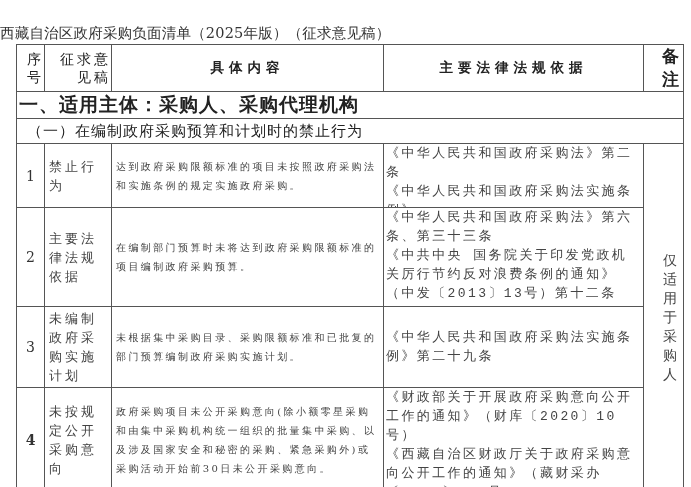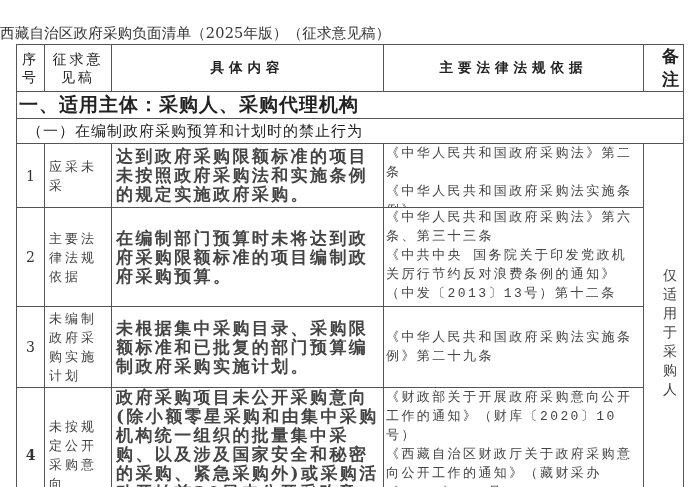--- a/index.html
+++ b/index.html
@@ -13,34 +13,34 @@
     font-size: 14.5px; letter-spacing: 0.2px; color: #333;
   }
   .tbl {
     position: absolute; left: 16px; top: 44px; width: 667px; height: 438px;
     border-collapse: collapse; table-layout: fixed;
   }
   .tbl td {
     border: 1px solid #555; padding: 0; vertical-align: middle; overflow: hidden;
   }
   .hdr td { height: 40px; text-align: center; font-family: "DejaVu Sans", "Liberation Sans", sans-serif; font-size: 14px; color: #222; }
-  .hdr .h-seq, .hdr .h-act { font-size: 14px; line-height: 18px; letter-spacing: 3px; }
+  .hdr .h-seq, .hdr .h-act { font-size: 14px; line-height: 18px; letter-spacing: 3px; text-align: right; }
   .hdr .h-content, .hdr .h-law { letter-spacing: 5px; font-weight: bold; font-size: 13.5px; }
   .hdr .h-note { font-weight: bold; letter-spacing: 4px; font-size: 17px; text-align: right; }
   .sec td {
     height: 22px; font-family: "DejaVu Sans", "Liberation Sans", sans-serif;
     font-weight: bold; font-size: 19px; padding-left: 2px; letter-spacing: 1px;
   }
   .sub td {
     height: 24px; font-family: "DejaVu Sans", "Liberation Sans", sans-serif;
     font-size: 15px; padding-left: 10px; letter-spacing: 1px;
   }
   .seq { text-align: center; font-size: 14px; color: #333; }
   .act { font-size: 13px; line-height: 19px; letter-spacing: 3px; padding: 0 4px !important; color: #444; }
-  .cnt { font-size: 17px; line-height: 19px; letter-spacing: 2.4px; padding: 0 4px !important; color: #444; font-weight: bold; }
+  .cnt { font-size: 10px; line-height: 19px; letter-spacing: 2.4px; padding: 0 4px !important; color: #444; }
   .law { font-size: 13px; line-height: 19px; letter-spacing: 2.4px; padding: 0 2px !important; color: #444; vertical-align: top !important; }
   .law .law-inner { overflow: hidden; }
   .note { font-size: 14px; line-height: 19px; letter-spacing: 2px; padding: 0 4px !important; color: #444; text-align: right; }
   .r1 { height: 64px; }
   .r2 { height: 99px; }
   .r3 { height: 81px; }
   .r4 { height: 104px; }
   .law p { margin: 0; font-family: Liberation Mono, monospace; }
 </style>
 </head>
@@ -66,21 +66,21 @@
   </tr>
   <tr class="sec">
     <td colspan="5">一、适用主体：采购人、采购代理机构</td>
   </tr>
   <tr class="sub">
     <td colspan="5">（一）在编制政府采购预算和计划时的禁止行为</td>
   </tr>
 
   <tr class="r1">
     <td class="seq">1</td>
-    <td class="act">应采未采</td>
+    <td class="act">禁止行为</td>
     <td class="cnt">达到政府采购限额标准的项目未按照政府采购法和实施条例的规定实施政府采购。</td>
     <td class="law">
       <div class="law-inner" style="height:63px">
         <p>《中华人民共和国政府采购法》第二条</p>
         <p>《中华人民共和国政府采购法实施条例》</p>
       </div>
     </td>
     <td class="note" rowspan="4">仅适用于采购人</td>
   </tr>
 

